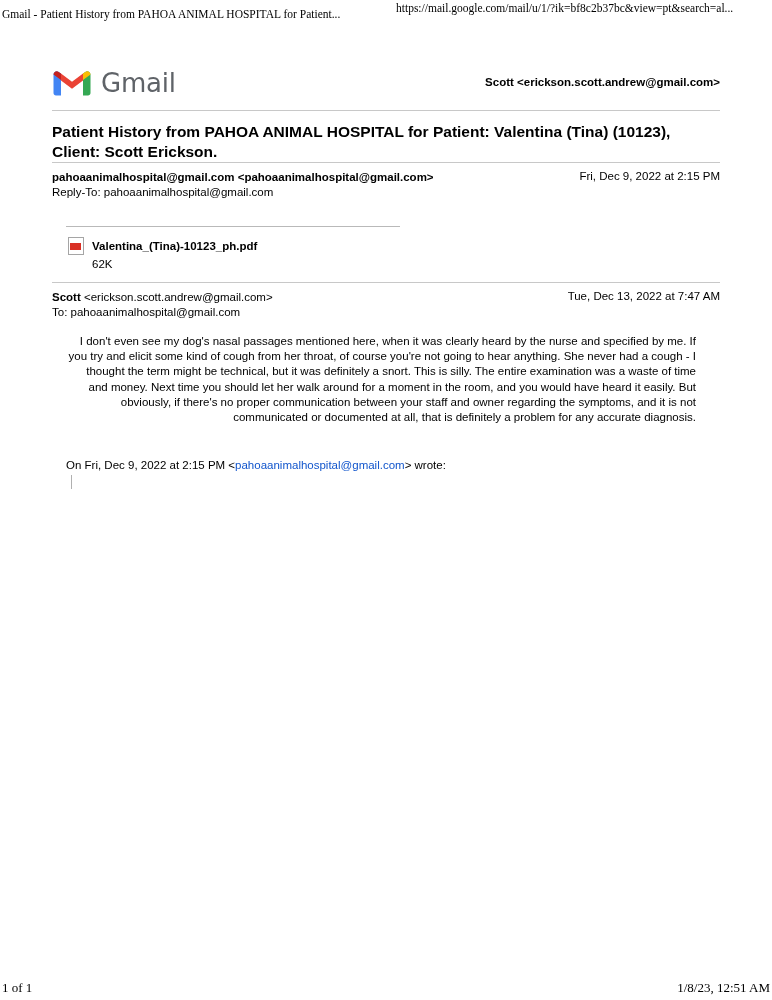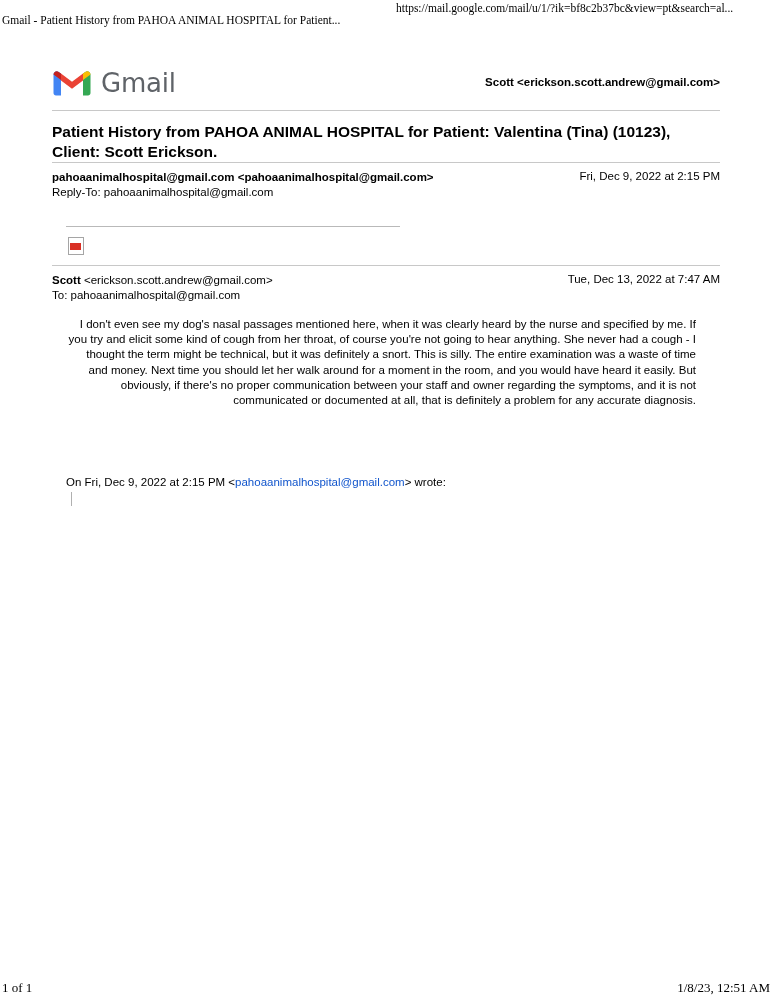--- a/index.html
+++ b/index.html
@@ -24,21 +24,21 @@
     width: 772px;
     height: 16px;
     font-family: "Liberation Serif", serif;
     font-size: 11.5px;
     color: #000;
     white-space: nowrap;
   }
   .print-header .ph-left {
     position: absolute;
     left: 2px;
-    top: 12px;
+    top: 6px;
   }
   .print-header .ph-right {
     position: absolute;
     left: 396px;
     top: 0;
   }
   .print-footer {
     position: absolute;
     bottom: 4px;
     left: 0;
@@ -221,21 +221,21 @@
   .sig-contact {
     margin-top: 14px;
     font-size: 11.5px;
     line-height: 16px;
   }
   .sig-link {
     color: #1155cc;
   }
 
   .quote-line {
-    margin: 68px 0 0 14px;
+    margin: 34px 0 0 14px;
     font-size: 11.5px;
   }
   .quote-link {
     color: #1155cc;
   }
   .quote-bar {
     margin: 4px 0 0 19px;
     width: 1px;
     height: 14px;
     background: #b0b0b0;
@@ -281,20 +281,24 @@
         <span class="name">pahoaanimalhospital@gmail.com &lt;pahoaanimalhospital@gmail.com&gt;</span>
       </div>
       <div class="msg-sub">Reply-To: pahoaanimalhospital@gmail.com</div>
       <div class="msg-date">Fri, Dec 9, 2022 at 2:15 PM</div>
     </div>
 
     <div class="attach-wrap">
       <hr class="attach-rule">
       <div class="attach-row">
         <span class="pdf-icon"></span>
+        <span>
+          <span class="attach-name">Valentina_(Tina)-10123_ph.pdf</span><br>
+          <span class="attach-size">62K</span>
+        </span>
       </div>
     </div>
   </div>
 
   <hr class="rule">
 
   <div class="msg">
     <div class="msg-head">
       <div class="msg-from">
         <span class="name">Scott</span><span> &lt;erickson.scott.andrew@gmail.com&gt;</span>

